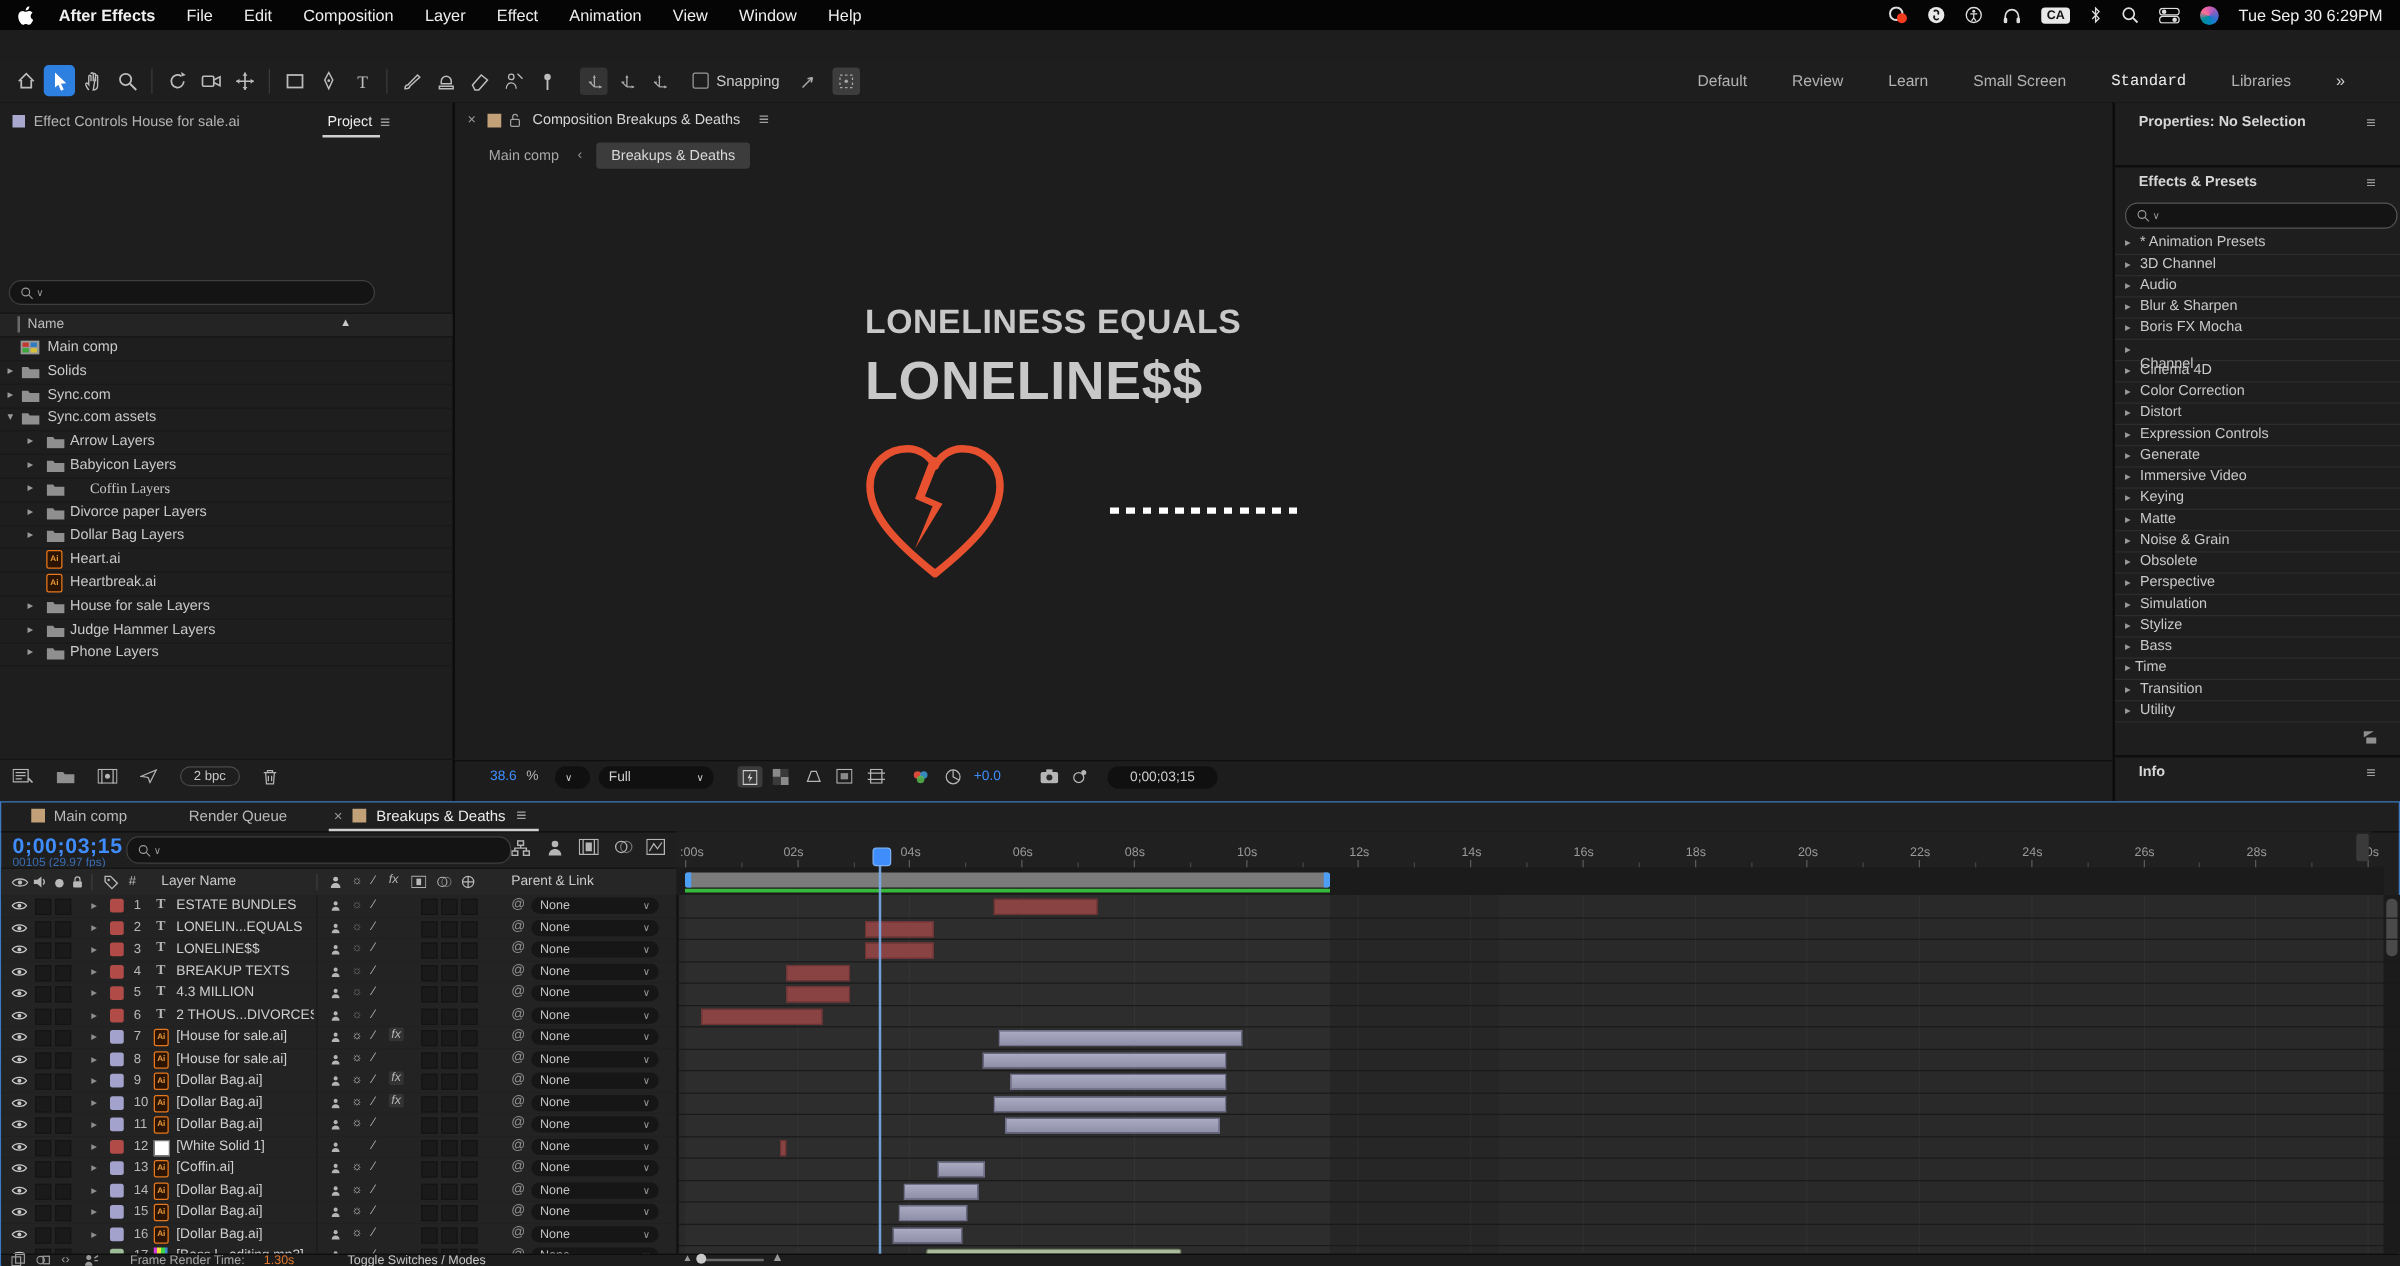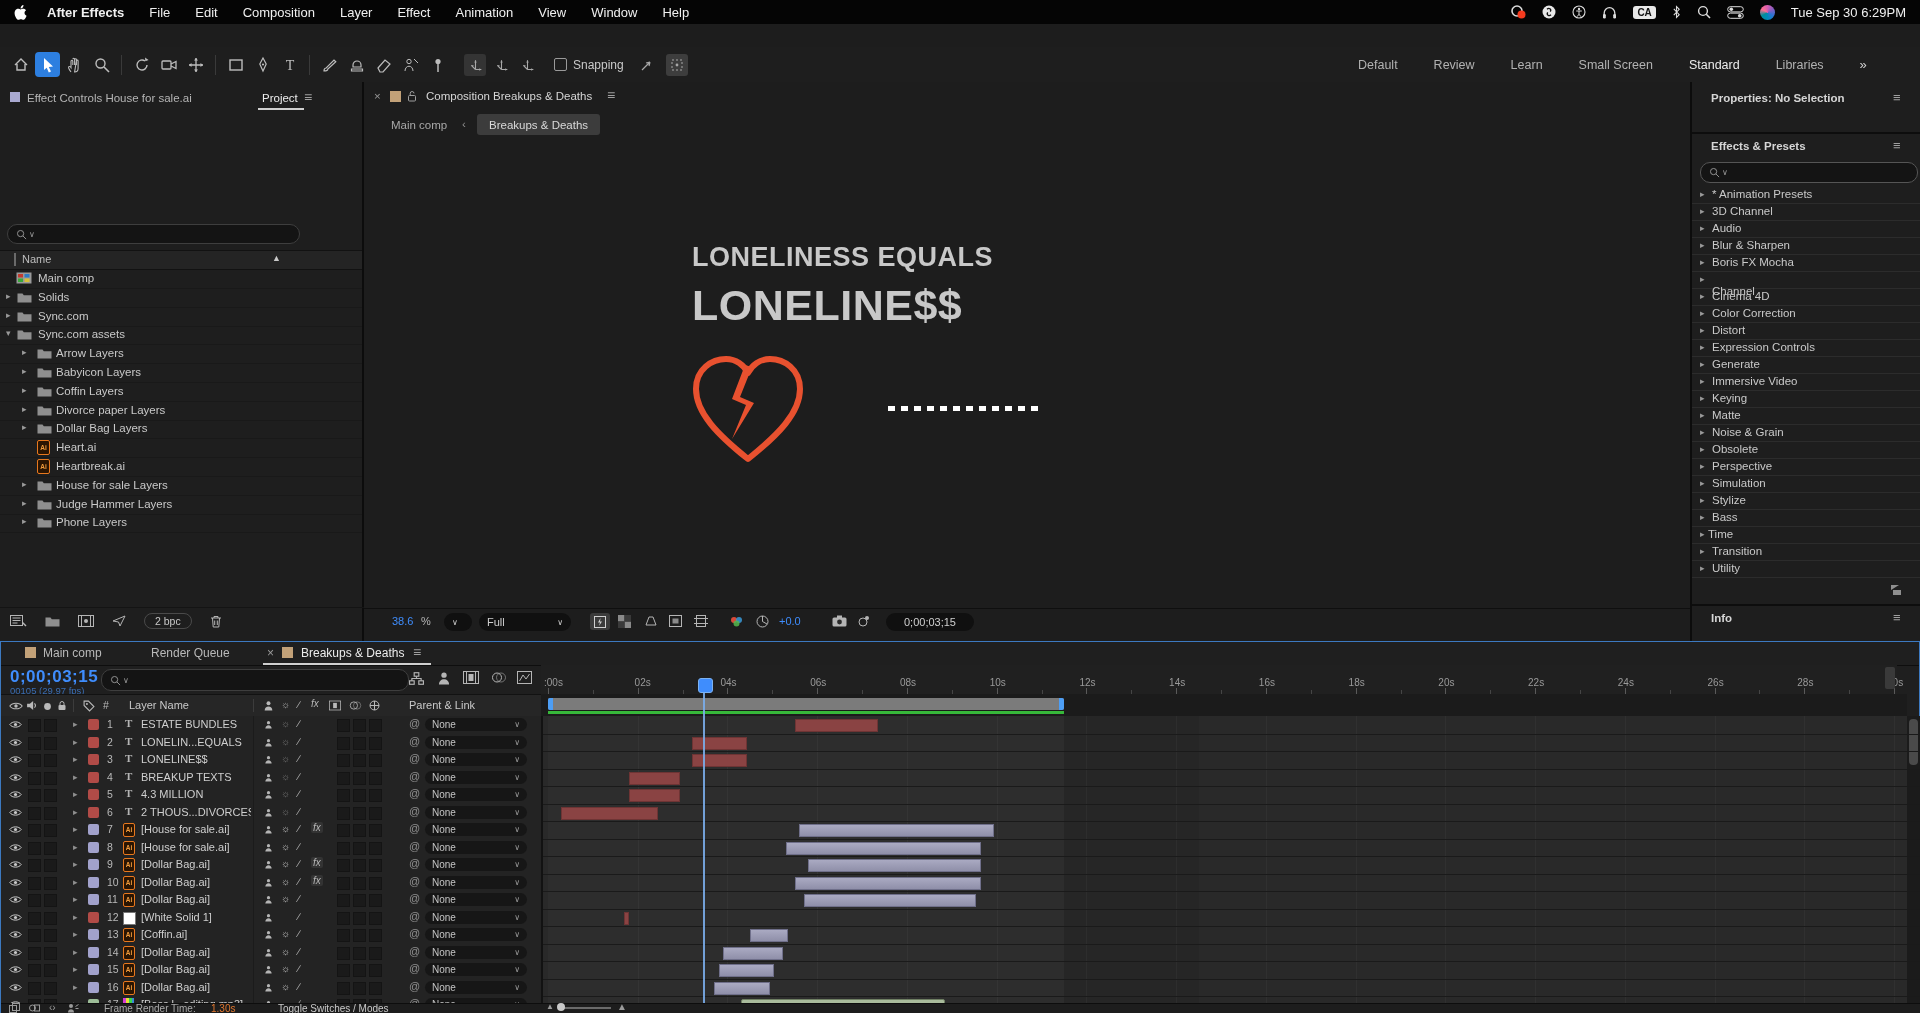--- a/index.html
+++ b/index.html
@@ -34,21 +34,21 @@
   .tsep{width:1px;height:20px;background:#3a3a3a;margin:0 5px;}
   #axis-group{display:flex;gap:4px;margin-left:14px;}
   .axisbtn{width:22px;height:22px;border-radius:3px;display:flex;align-items:center;justify-content:center;color:#a8a8a8;}
   .axisbtn.first{background:#343434;}
   #snap{display:flex;align-items:center;gap:6px;margin-left:16px;color:#c9c9c9;font-size:12px;}
   .snapbox{width:11px;height:11px;border:1px solid #9a9a9a;border-radius:2px;}
   #snap-extra{display:flex;gap:8px;margin-left:12px;}
   .snapicon{width:22px;height:22px;border-radius:3px;display:flex;align-items:center;justify-content:center;color:#a8a8a8;}
   .snapicon.boxed{background:#3d3d3d;}
   #workspaces{position:absolute;left:1358px;top:0;height:35px;display:flex;align-items:center;gap:36px;font-size:12.5px;color:#b2b2b2;}
-  .ws.active{color:#ececec;}
+  .ws.active{color:#ececec;font-family:Liberation Mono, monospace;}
   .ws-more{color:#cfcfcf;font-size:13px;}
   
   #project{position:absolute;left:0;top:82px;width:362px;height:559px;background:#1e1e1e;border-right:2px solid #0c0c0c;}
   .ptab{position:absolute;top:10px;font-size:11.5px;color:#b5b5b5;white-space:nowrap;}
   .ptab.active{color:#ececec;}
   .chip{display:inline-block;width:10px;height:10px;background:#a9a9d0;}
   #proj-search,#fx-search,#tl-search{background:#141414;border:1px solid #3e3e3e;border-radius:10px;
         display:flex;align-items:center;padding-left:8px;gap:2px;color:#9a9a9a;}
   .namehdr{position:absolute;left:0;top:168px;width:100%;height:18px;background:#242424;
            border-top:1px solid #121212;border-bottom:1px solid #121212;font-size:11px;color:#bdbdbd;}
@@ -403,21 +403,21 @@
           </div>
           <div class="tr-label" style="left: 56px;">Babyicon Layers</div>
         </div>
         <div class="treerow" style="top: 112.8px;">
           <div class="tr-chev" style="left: 22px;">▸</div>
           <div class="folder-ic" style="left: 37px;">
             <svg width="15" height="11" viewBox="0 0 15 11">
               <path d="M.5 1.5h5l1.3 1.8h7.7v7.2H.5z" fill="#8f8f8f"></path>
             </svg>
           </div>
-          <div class="tr-label" style="left: 56px;">Coffin Layers</div>
+          <div class="tr-label" style="left: 72px; font-family: Liberation Serif, serif;">Coffin Layers</div>
         </div>
         <div class="treerow" style="top: 131.6px;">
           <div class="tr-chev" style="left: 22px;">▸</div>
           <div class="folder-ic" style="left: 37px;">
             <svg width="15" height="11" viewBox="0 0 15 11">
               <path d="M.5 1.5h5l1.3 1.8h7.7v7.2H.5z" fill="#8f8f8f"></path>
             </svg>
           </div>
           <div class="tr-label" style="left: 56px;">Divorce paper Layers</div>
         </div>
@@ -784,21 +784,21 @@
       <svg width="15" height="13" viewBox="0 0 15 13">
           <rect x="0.5" y="0.5" width="14" height="12" fill="none" stroke="#b5b5b5"></rect>
           <path d="M2.5 10 6 4l3 4 3.5-5" fill="none" stroke="#b5b5b5"></path>
         </svg>
     </span>
 
     <div id="tl-ruler">
         <div class="abs" style="left: 3px; top: 12px; width: 24px; text-align: left;">:00s</div>
         <div class="abs" style="left: 7px; top: 23px; width: 1px; height: 6px; background: rgb(90, 90, 90);"></div>
         <div class="abs" style="left: 51.87px; top: 25px; width: 1px; height: 4px; background: rgb(69, 69, 69);"></div>
-        <div class="abs" style="left: 85.74px; top: 12px; width: 24px; text-align: right;">02s</div>
+        <div class="abs" style="left: 85.74px; top: 12px; width: 24px; text-align: left;">02s</div>
         <div class="abs" style="left: 96.74px; top: 23px; width: 1px; height: 6px; background: rgb(90, 90, 90);"></div>
         <div class="abs" style="left: 141.61px; top: 25px; width: 1px; height: 4px; background: rgb(69, 69, 69);"></div>
         <div class="abs" style="left: 175.48px; top: 12px; width: 24px; text-align: center;">04s</div>
         <div class="abs" style="left: 186.48px; top: 23px; width: 1px; height: 6px; background: rgb(90, 90, 90);"></div>
         <div class="abs" style="left: 231.35px; top: 25px; width: 1px; height: 4px; background: rgb(69, 69, 69);"></div>
         <div class="abs" style="left: 265.22px; top: 12px; width: 24px; text-align: center;">06s</div>
         <div class="abs" style="left: 276.22px; top: 23px; width: 1px; height: 6px; background: rgb(90, 90, 90);"></div>
         <div class="abs" style="left: 321.09px; top: 25px; width: 1px; height: 4px; background: rgb(69, 69, 69);"></div>
         <div class="abs" style="left: 354.96px; top: 12px; width: 24px; text-align: center;">08s</div>
         <div class="abs" style="left: 365.96px; top: 23px; width: 1px; height: 6px; background: rgb(90, 90, 90);"></div>

